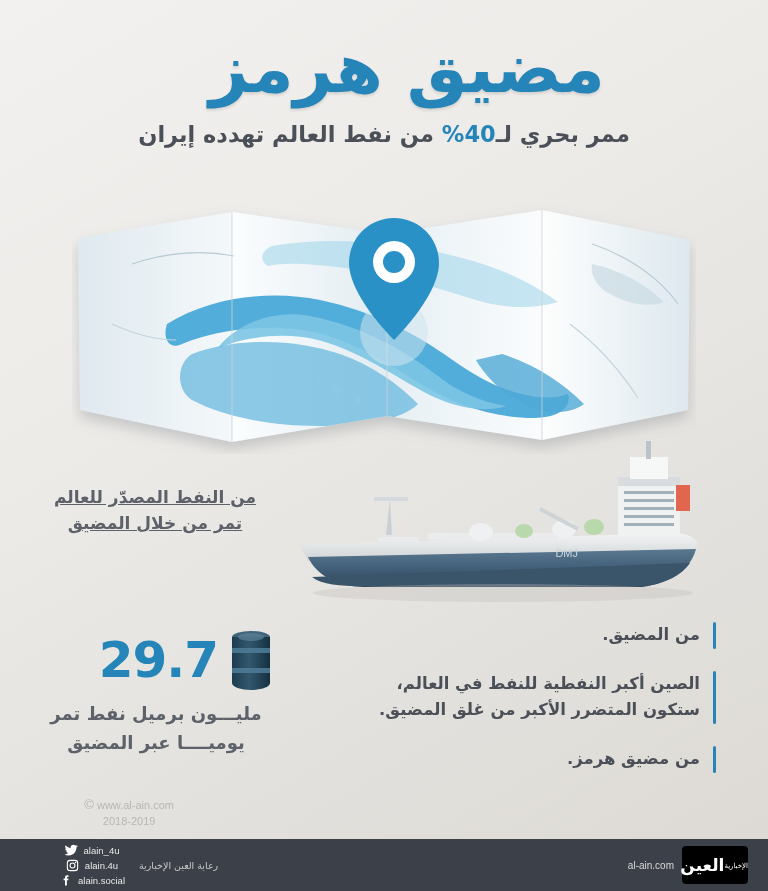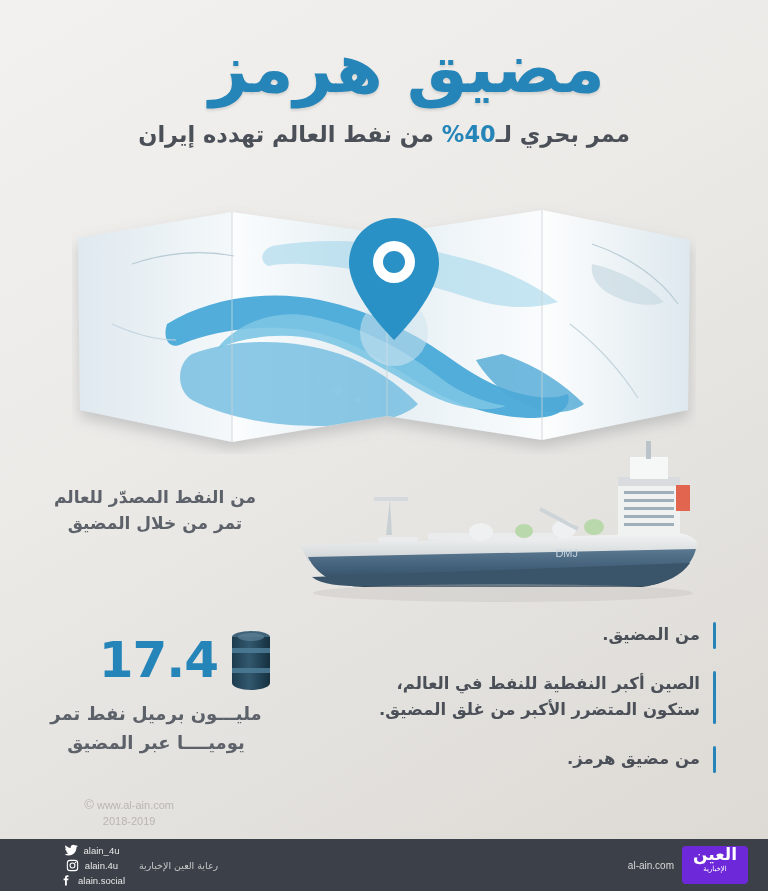--- a/index.html
+++ b/index.html
@@ -67,20 +67,21 @@
     color: #2585b8;
     line-height: 1;
     letter-spacing: -1px;
   }
   .stat40 .desc {
     margin-top: 11px;
     font-size: 17px;
     color: #5d626a;
     line-height: 1.55;
     font-weight: bold;
+    text-decoration: underline;
   }
 
   
   .stat17 {
     position: absolute;
     top: 628px; right: 494px;
     width: 232px;
     direction: rtl;
   }
   .stat17 .row {
@@ -185,24 +186,24 @@
     position: absolute;
     right: 20px; top: 7px;
     display: flex; align-items: center; gap: 8px;
   }
   .brand .site {
     color: #d8d8d8; font-size: 10px;
     font-family: "Liberation Sans", sans-serif;
   }
   .brand .logo {
     width: 66px; height: 38px;
-    background: #6d28d9;
+    background: #000000;
     border-radius: 4px;
-    display: flex; flex-direction: column;
-    align-items: center; justify-content: flex-start;
+    display: flex; flex-direction: row;
+    align-items: center; justify-content: flex-end;
     color: #fff;
   }
   .brand .logo .ar { font-size: 17px; font-weight: bold; line-height: 1; }
   .brand .logo .sub { font-size: 7px; margin-top: 2px; }
 </style>
 </head>
 <body>
 
 <div class="title-wrap">
   <div class="main-title">مضيق هرمز</div>
@@ -368,21 +369,21 @@
           <stop offset="45%" stop-color="#32586e"></stop>
           <stop offset="100%" stop-color="#15303f"></stop>
         </linearGradient>
       </defs>
       <ellipse cx="23" cy="9" rx="19" ry="6" fill="#41647a"></ellipse>
       <path d="M4,9 L4,55 C4,59 13,62 23,62 C33,62 42,59 42,55 L42,9 Z" fill="url(#barg)"></path>
       <rect x="4" y="20" width="38" height="5" fill="#4e7d99" opacity="0.85"></rect>
       <rect x="4" y="40" width="38" height="5" fill="#4e7d99" opacity="0.85"></rect>
       <ellipse cx="23" cy="9" rx="13" ry="4" fill="#5c8298" opacity="0.7"></ellipse>
     </svg>
-    <div class="big">17.4</div>
+    <div class="big">29.7</div>
   </div>
   <div class="desc">
     <div>مليـــون برميل نفط تمر</div>
     <div>يوميــــا عبر المضيق</div>
   </div>
 </div>
 
 <div class="bullets">
   <div class="bullet">
     <div class="bar"></div>

